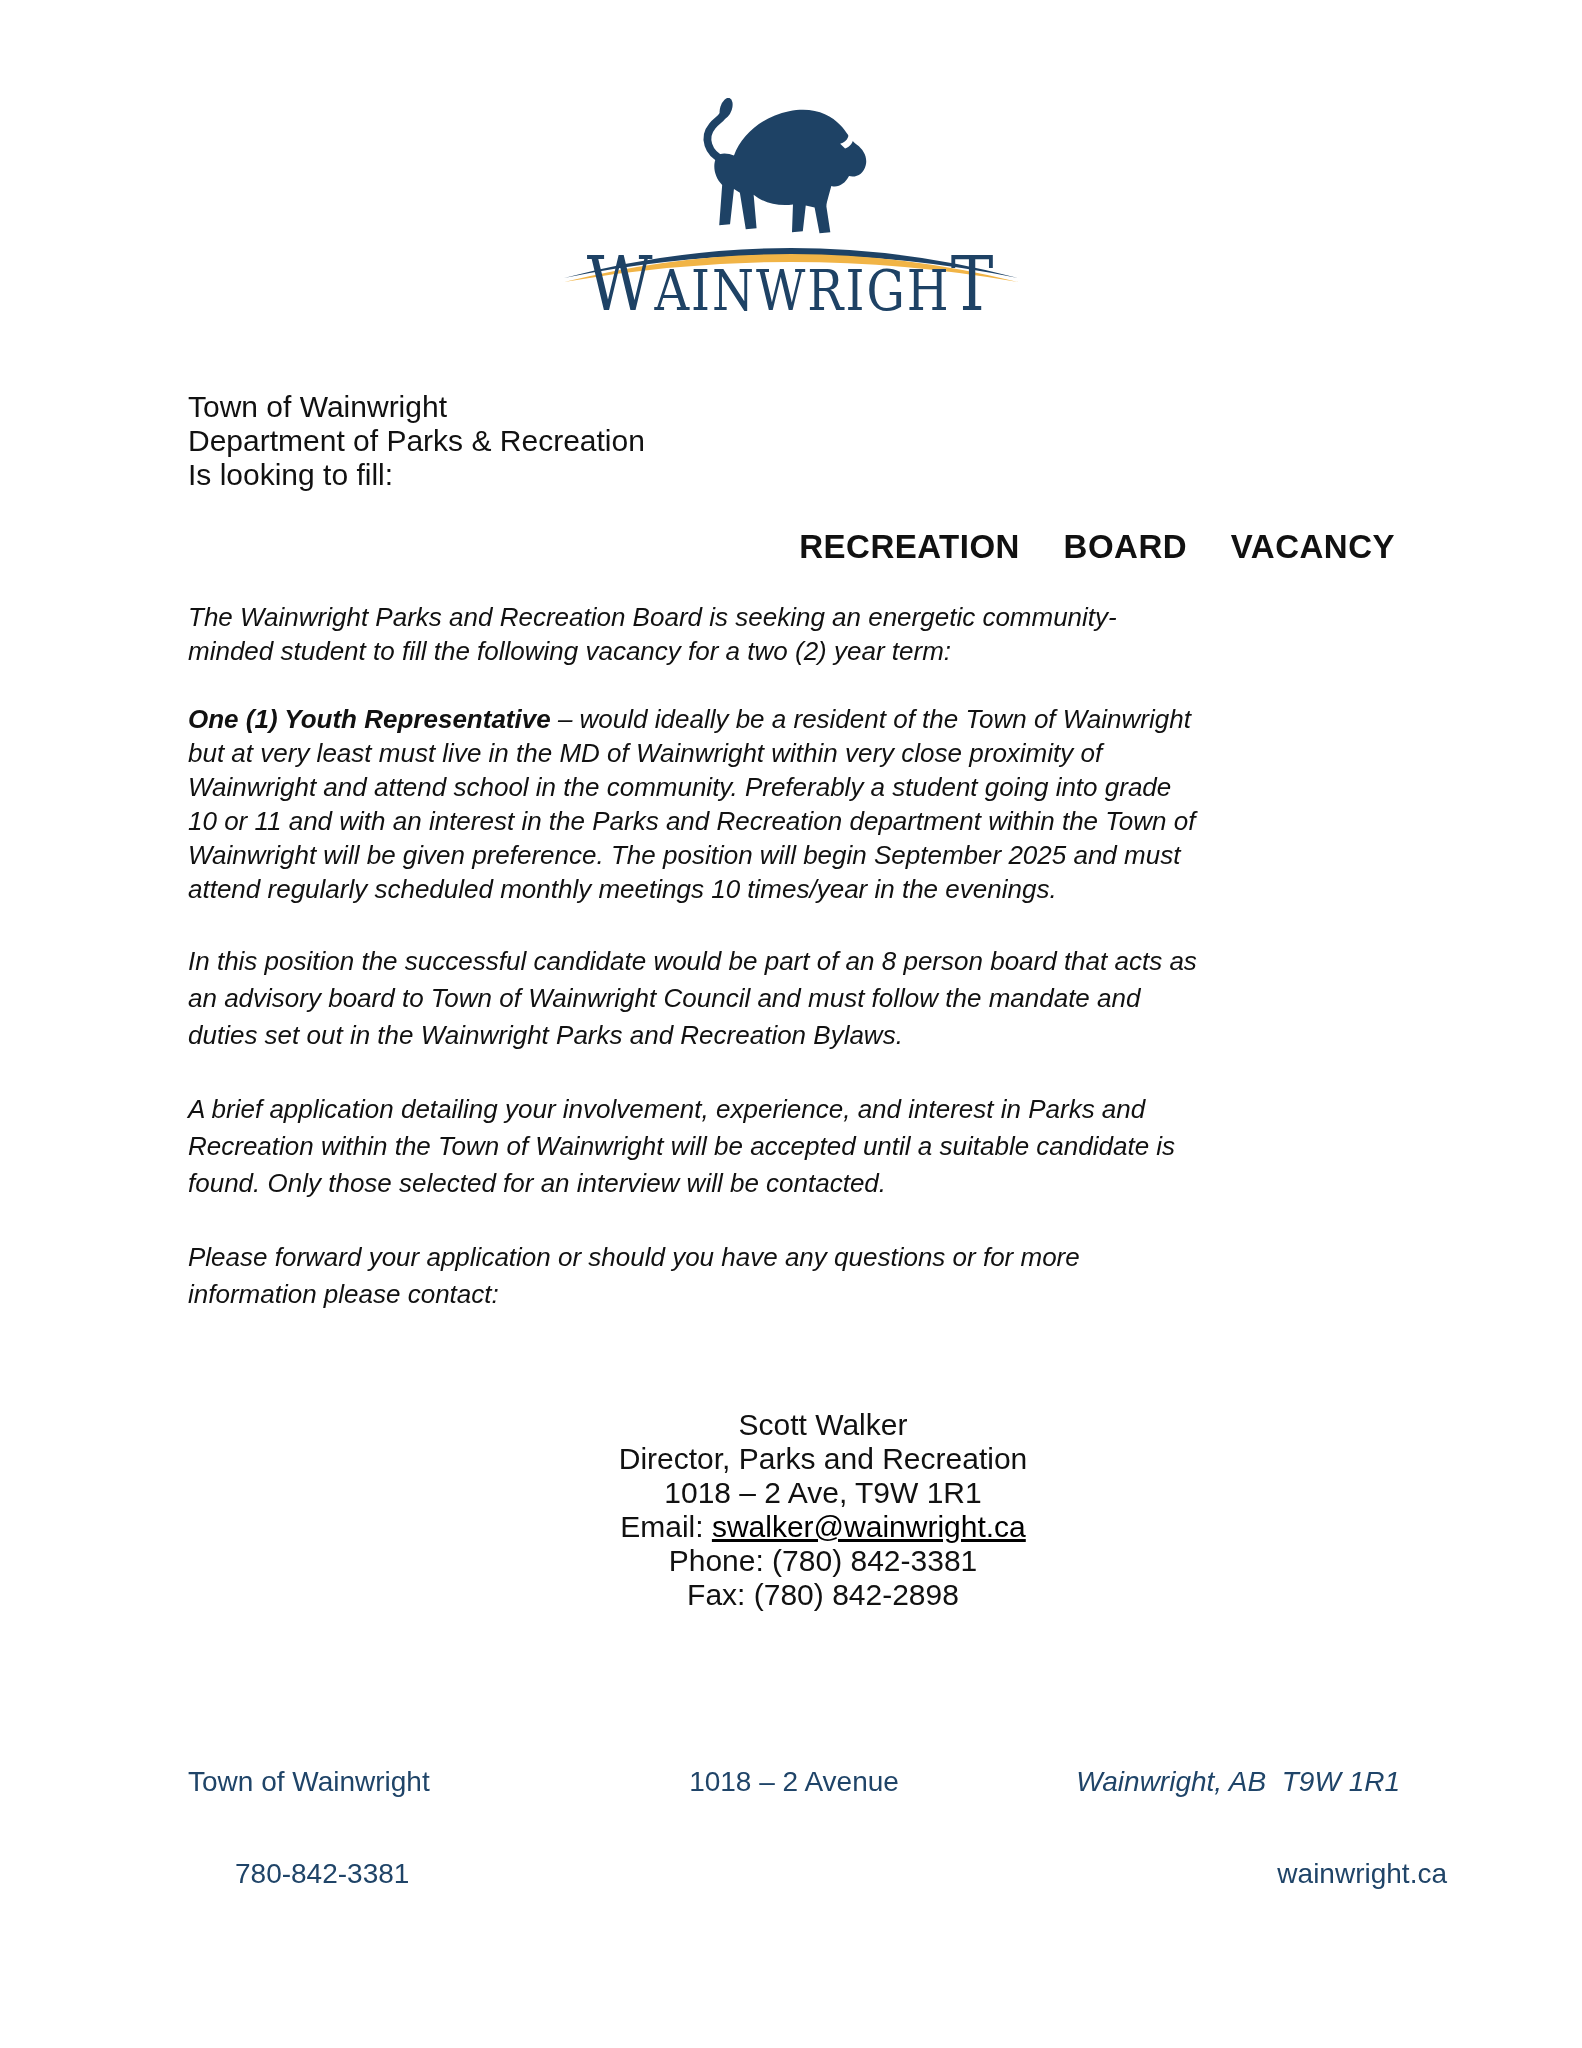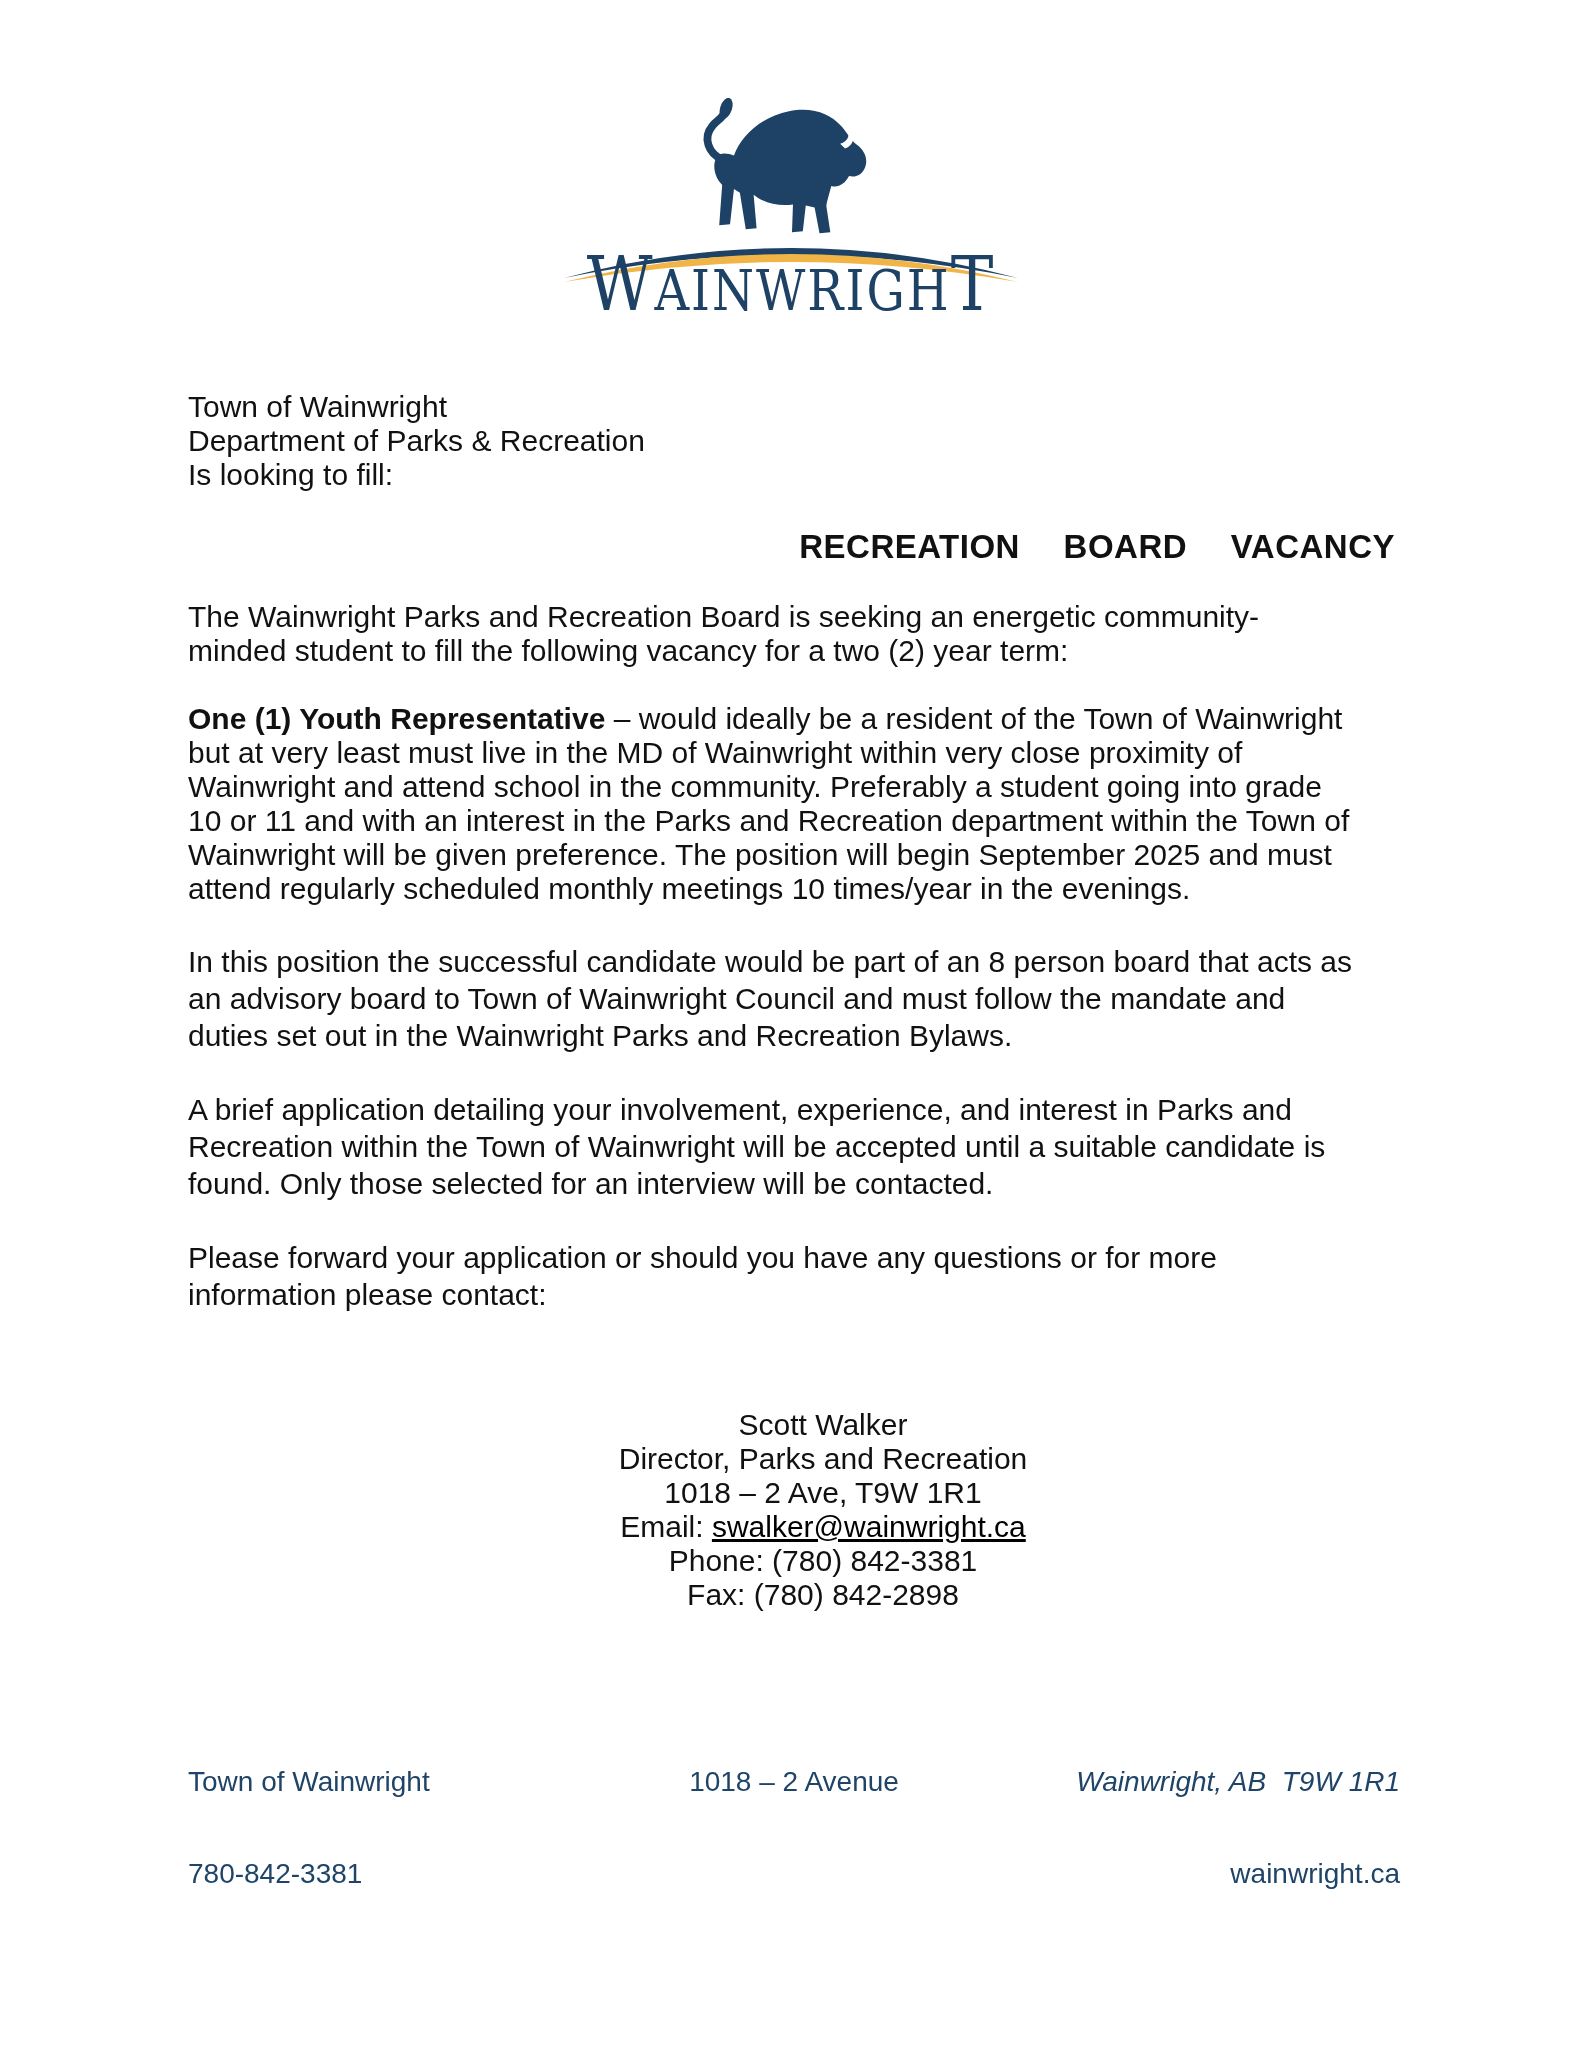--- a/index.html
+++ b/index.html
@@ -38,39 +38,39 @@
   .doc-title{
     margin-top:36px;
     width:1207px;
     text-align:right;
     font-size:33px;
     line-height:38px;
     font-weight:bold;
     word-spacing:34px;
     letter-spacing:0.5px;
   }
-  .para{font-size:30px;line-height:34px;white-space:pre-line;margin-top:34px;}
+  .para{font-size:26px;line-height:34px;white-space:pre-line;margin-top:34px;font-style:italic;}
   .para.loose{line-height:37px;margin-top:37px;}
   .bold{font-weight:bold;}
 
   
   .contact{margin-top:95px;font-size:30px;line-height:34px;}
   .contact-line{white-space:pre;text-align:center;}
   .email-link{color:#000000;text-decoration:underline;cursor:pointer;}
 
   
   .footer-row{
     position:absolute;left:188px;width:1212px;
     color:#1F4468;font-size:28px;line-height:32px;
   }
   .footer-row1{top:1766px;display:grid;grid-template-columns:1fr auto 1fr;}
   .footer-row1 .fc-left{justify-self:start;}
   .footer-row1 .fc-center{justify-self:center;}
   .footer-row1 .fc-right{justify-self:end;font-style:italic;}
-  .footer-row2{top:1858px;display:flex;justify-content:space-between;}
+  .footer-row2{top:1858px;display:flex;justify-content:space-between;margin-left:47px;}
   .footer-cell{white-space:pre;}
 </style>
 </head>
 <body>
 
 <div class="page">
 
   <div class="logo">
     <svg class="bison-svg" viewBox="0 0 240 170">
 

